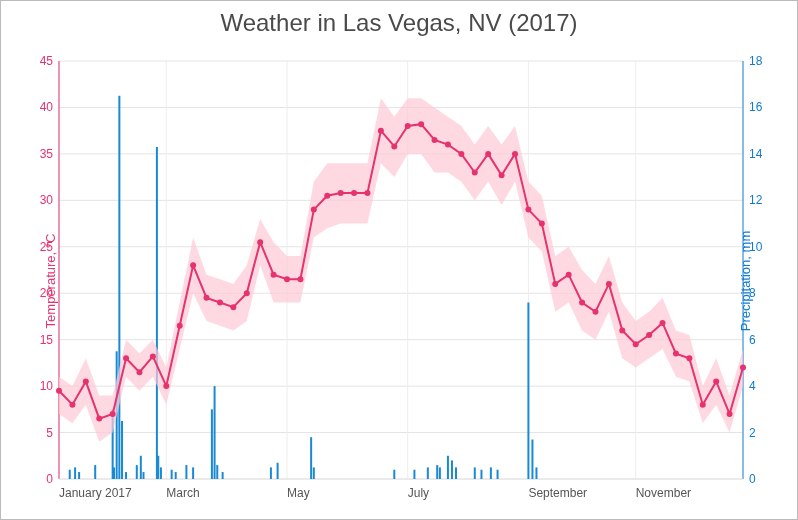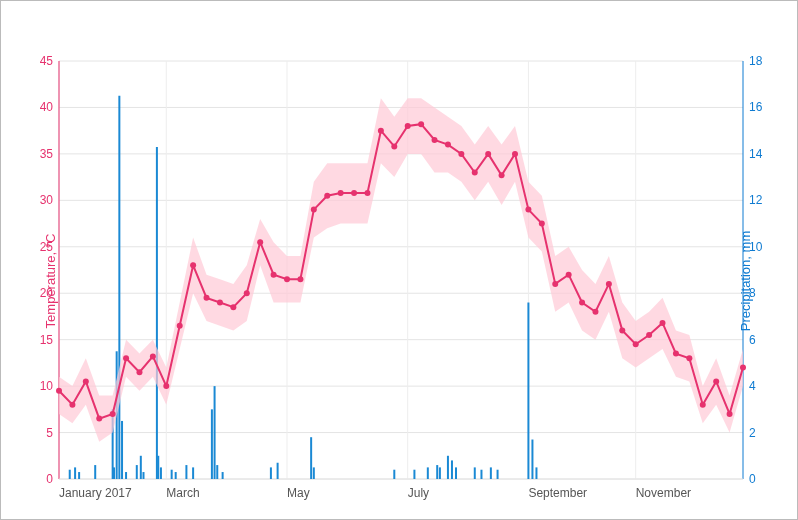--- a/index.html
+++ b/index.html
@@ -55,20 +55,21 @@
   .axis-line-right { stroke: #0f7bd1; stroke-width: 1; }
   .area-band { fill: #ffc9d5; opacity: 0.7; }
   .temp-line { stroke: #e6326e; stroke-width: 2; fill: none; }
   .temp-dot { fill: #e6326e; }
   .precip-bar { stroke: #1a89d4; stroke-width: 2; }
 </style>
 </head>
 <body>
 
 <div class="frame">
+  <div class="title">Weather in Las Vegas, NV (2017)</div>
   <div class="plot-wrap">
     <div class="axis-label-left">Temperature, °C</div>
     <div class="axis-label-right">Precipitation, mm</div>
     <svg id="svg" width="798" height="478">
         <line x1="58" x2="742" y1="436" y2="436" class="grid-line"></line>
         <text x="52" y="440" class="tick-text-left">0</text>
         <line x1="58" x2="742" y1="389.55555555555554" y2="389.55555555555554" class="grid-line"></line>
         <text x="52" y="393.55555555555554" class="tick-text-left">5</text>
         <line x1="58" x2="742" y1="343.1111111111111" y2="343.1111111111111" class="grid-line"></line>
         <text x="52" y="347.1111111111111" class="tick-text-left">10</text>

